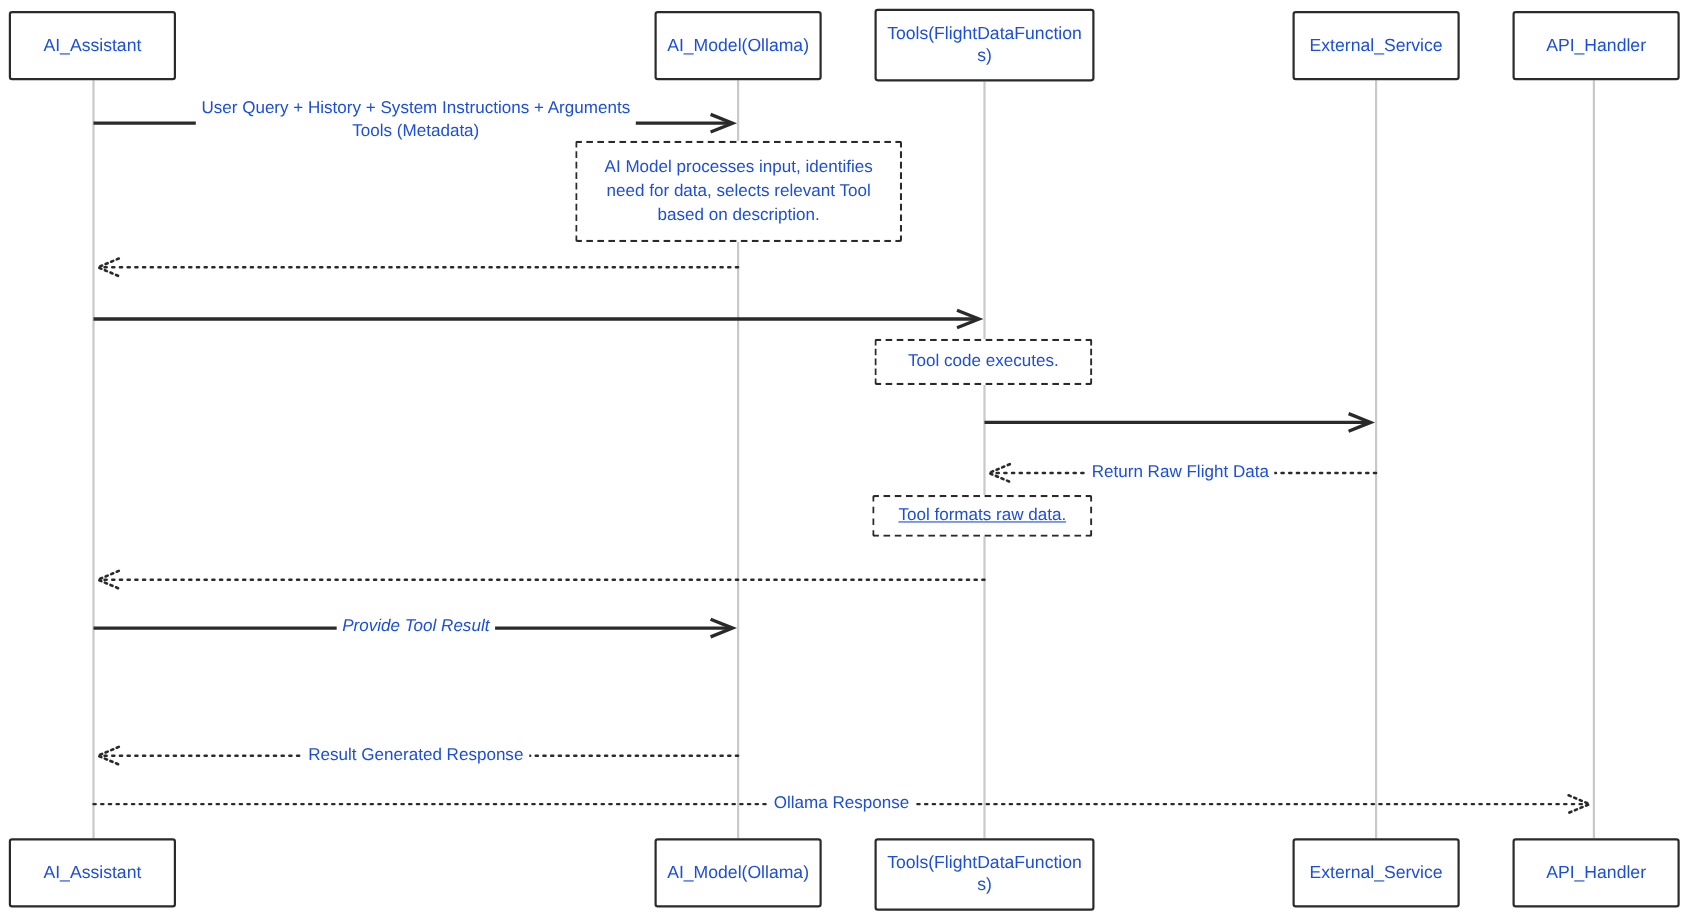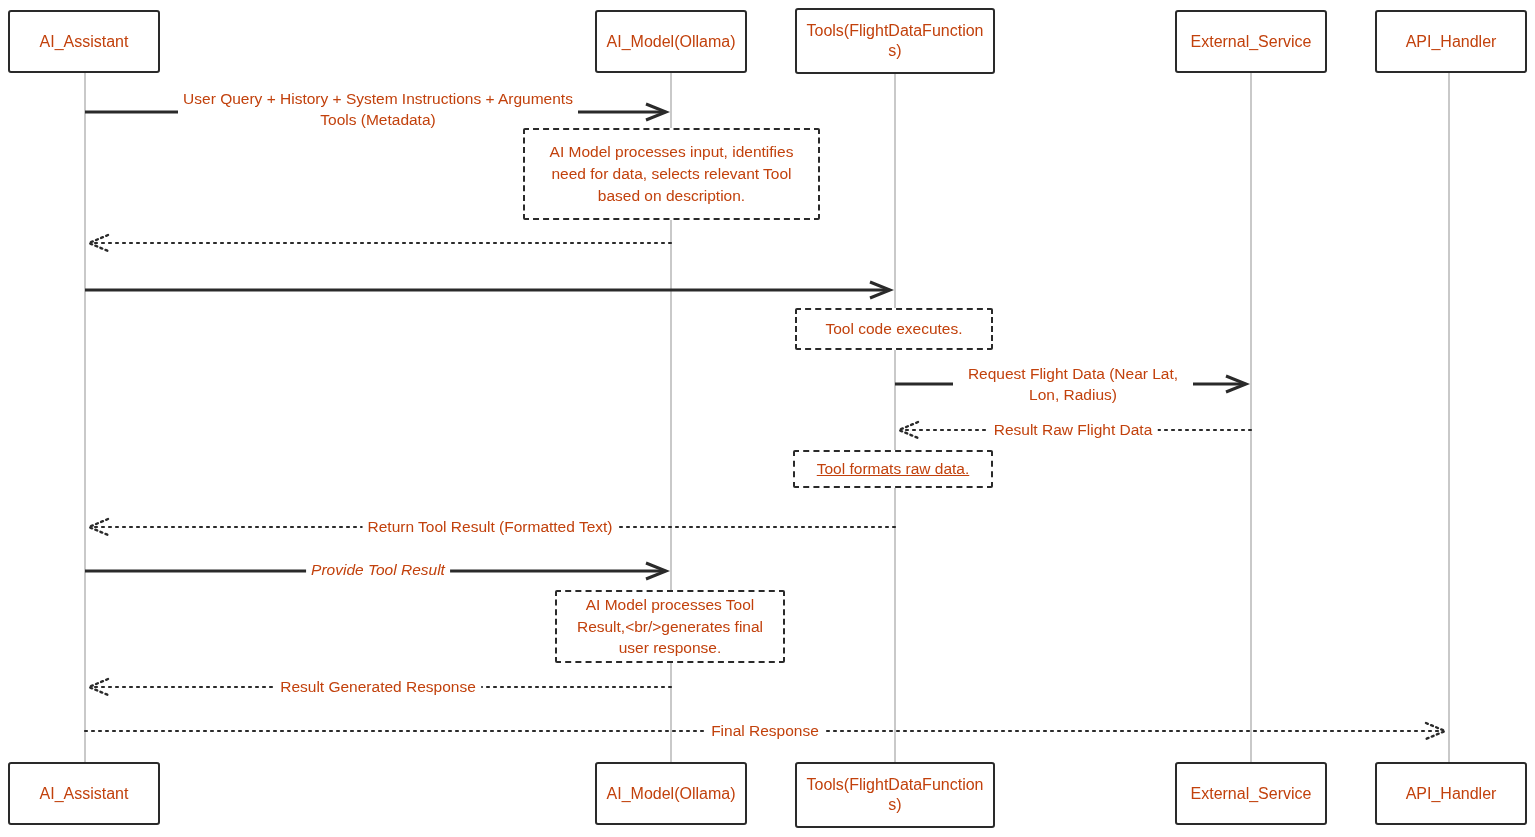--- a/index.html
+++ b/index.html
@@ -2,21 +2,21 @@
 <html><head>
 <meta charset="utf-8">
 <style>
   html, body { margin: 0; padding: 0; background: #ffffff; }
   .canvas {
     position: relative;
     width: 1535px;
     height: 837px;
     background: #ffffff;
     font-family: "Liberation Sans", sans-serif;
-    color: #c2410c;
+    color: #1d4ed8;
     overflow: hidden;
   }
   .layer {
     position: absolute;
     left: 0; top: 0;
     width: 1535px; height: 837px;
   }
   .lifeline { stroke: #c9c9c9; stroke-width: 2; }
   .msg-solid { stroke: #2a2a2a; stroke-width: 3; fill: none; }
   .msg-dotted { stroke: #2a2a2a; stroke-width: 2.2; fill: none; stroke-dasharray: 2 5; stroke-linecap: round; }
@@ -132,33 +132,28 @@
       <span>Tools(FlightDataFunctions)</span>
     </div>
   <div class="pbox" style="left:1175px; top:762px; width:152px;">
       <span>External_Service</span>
     </div>
   <div class="pbox" style="left:1375px; top:762px; width:152px;">
       <span>API_Handler</span>
     </div>
 
   <div class="mlabel wrap" style="left:378px;  top:110px; width:390px;">User Query + History + System Instructions + Arguments Tools (Metadata)</div>
-  <div class="mlabel wrap" style="left:1073px; top:385px; width:230px;">Request Flight Data (Near Lat, Lon, Radius)</div>
-  <div class="mlabel" style="left:1073px; top:430px;">Result Raw Flight Data</div>
-  <div class="mlabel" style="left:490px;  top:527px;">Return Tool Result (Formatted Text)</div>
+  <div class="mlabel" style="left:1073px; top:430px;">Return Raw Flight Data</div>
   <div class="mlabel" style="left:378px;  top:570px;font-style:italic;">Provide Tool Result</div>
   <div class="mlabel" style="left:378px;  top:687px;">Result Generated Response</div>
-  <div class="mlabel" style="left:765px;  top:731px;">Final Response</div>
+  <div class="mlabel" style="left:765px;  top:731px;">Ollama Response</div>
 
   <div class="note" style="left:523px; top:128px; width:297px; height:92px;">
       <span>AI Model processes input, identifies need for data, selects relevant Tool based on description.</span>
     </div>
   <div class="note" style="left:795px; top:308px; width:198px; height:42px;">
       <span>Tool code executes.</span>
     </div>
   <div class="note" style="left:793px; top:450px; width:200px; height:38px;text-decoration:underline;">
       <span>Tool formats raw data.</span>
     </div>
-  <div class="note" style="left:555px; top:590px; width:230px; height:73px;">
-      <span>AI Model processes Tool Result,&lt;br/&gt;generates final user response.</span>
-    </div>
 
 </div>
 
 </body></html>

